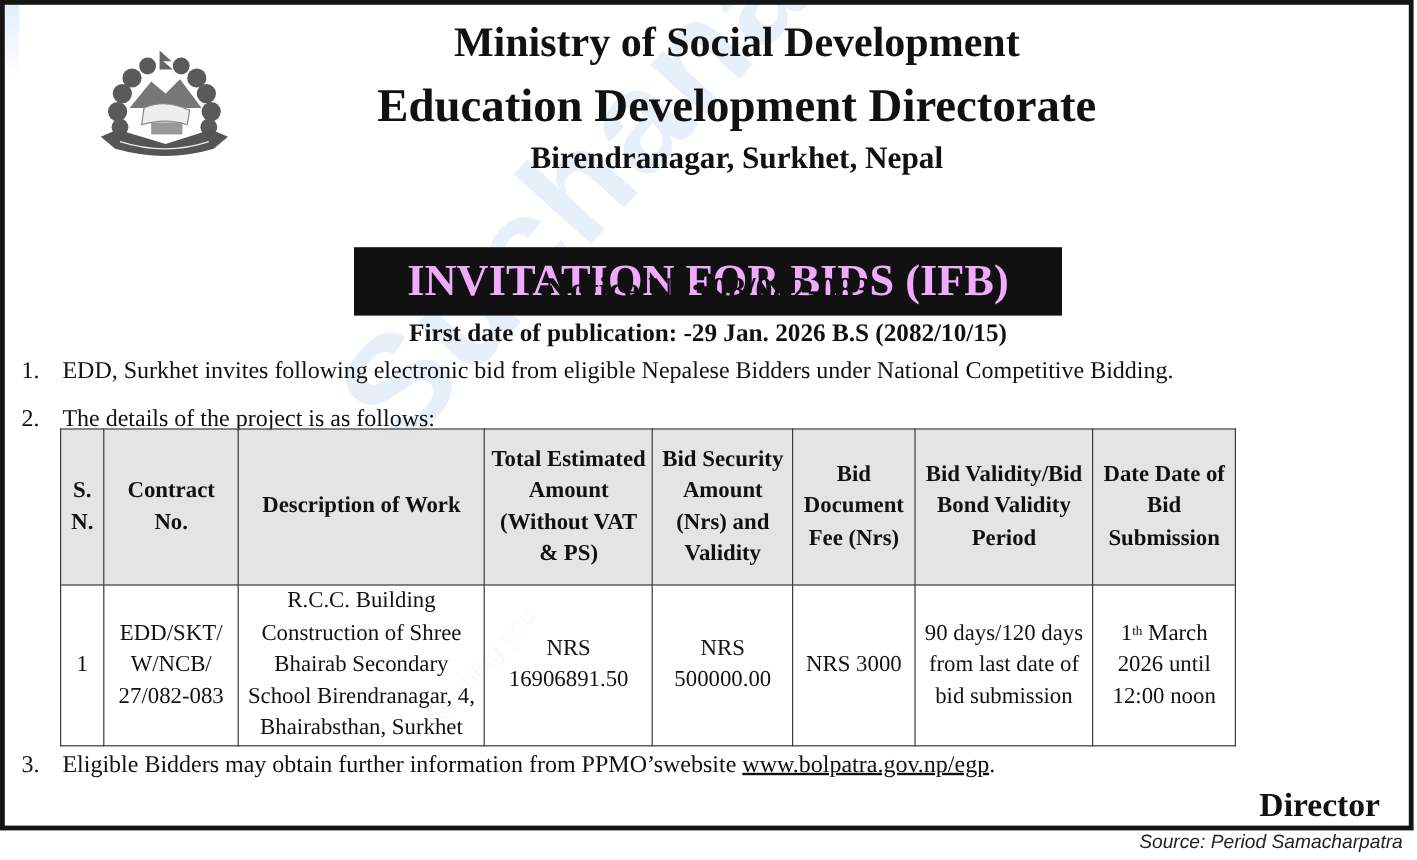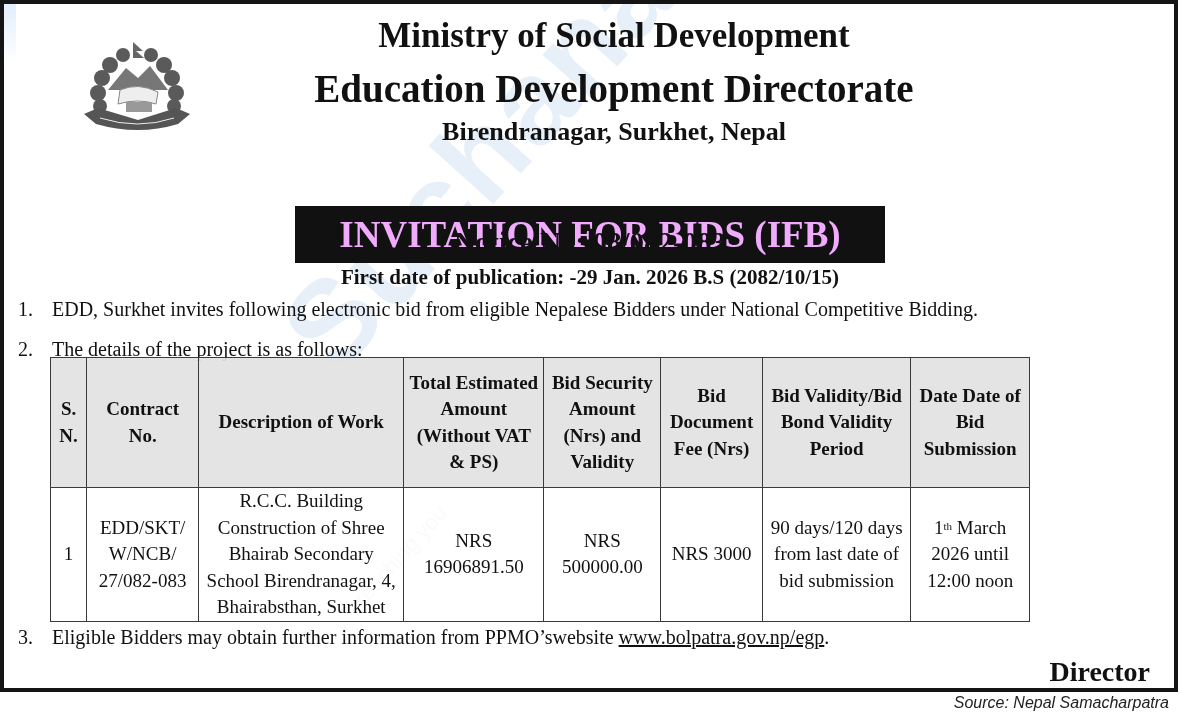--- a/index.html
+++ b/index.html
@@ -165,13 +165,13 @@
     </tbody>
   </table>
 
   <div class="para p3">
     <span class="num">3.</span><span>Eligible Bidders may obtain further information from PPMO’swebsite </span><a>www.bolpatra.gov.np/egp</a><span>.</span>
   </div>
 
   <div class="signature">Director</div>
 </div>
 
-<div class="source">Source: Nepal Samacharpatra</div>
+<div class="source">Source: Period Samacharpatra</div>
 
 </body></html>

